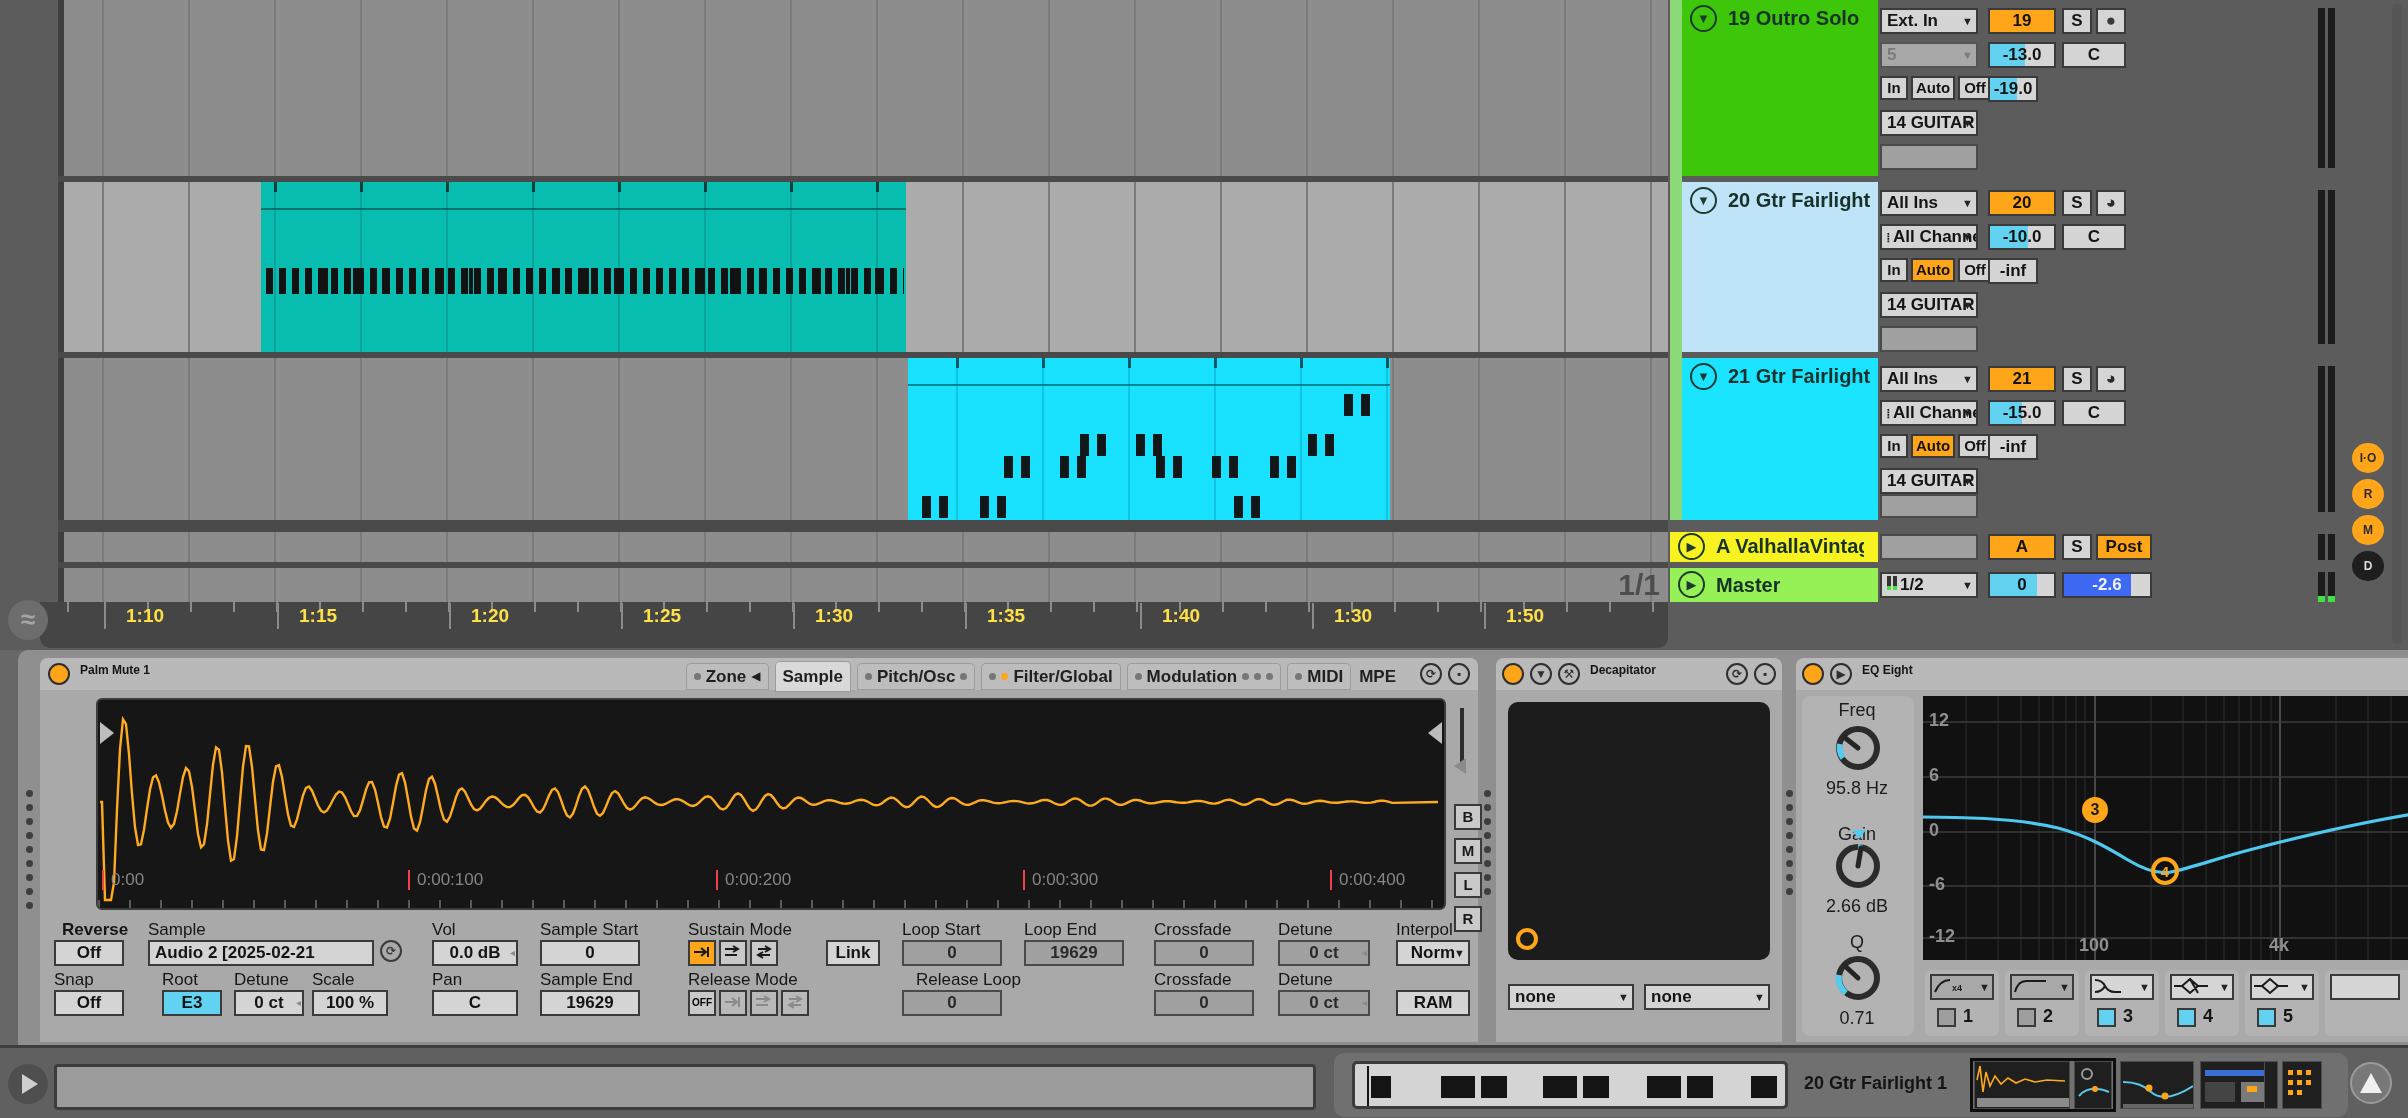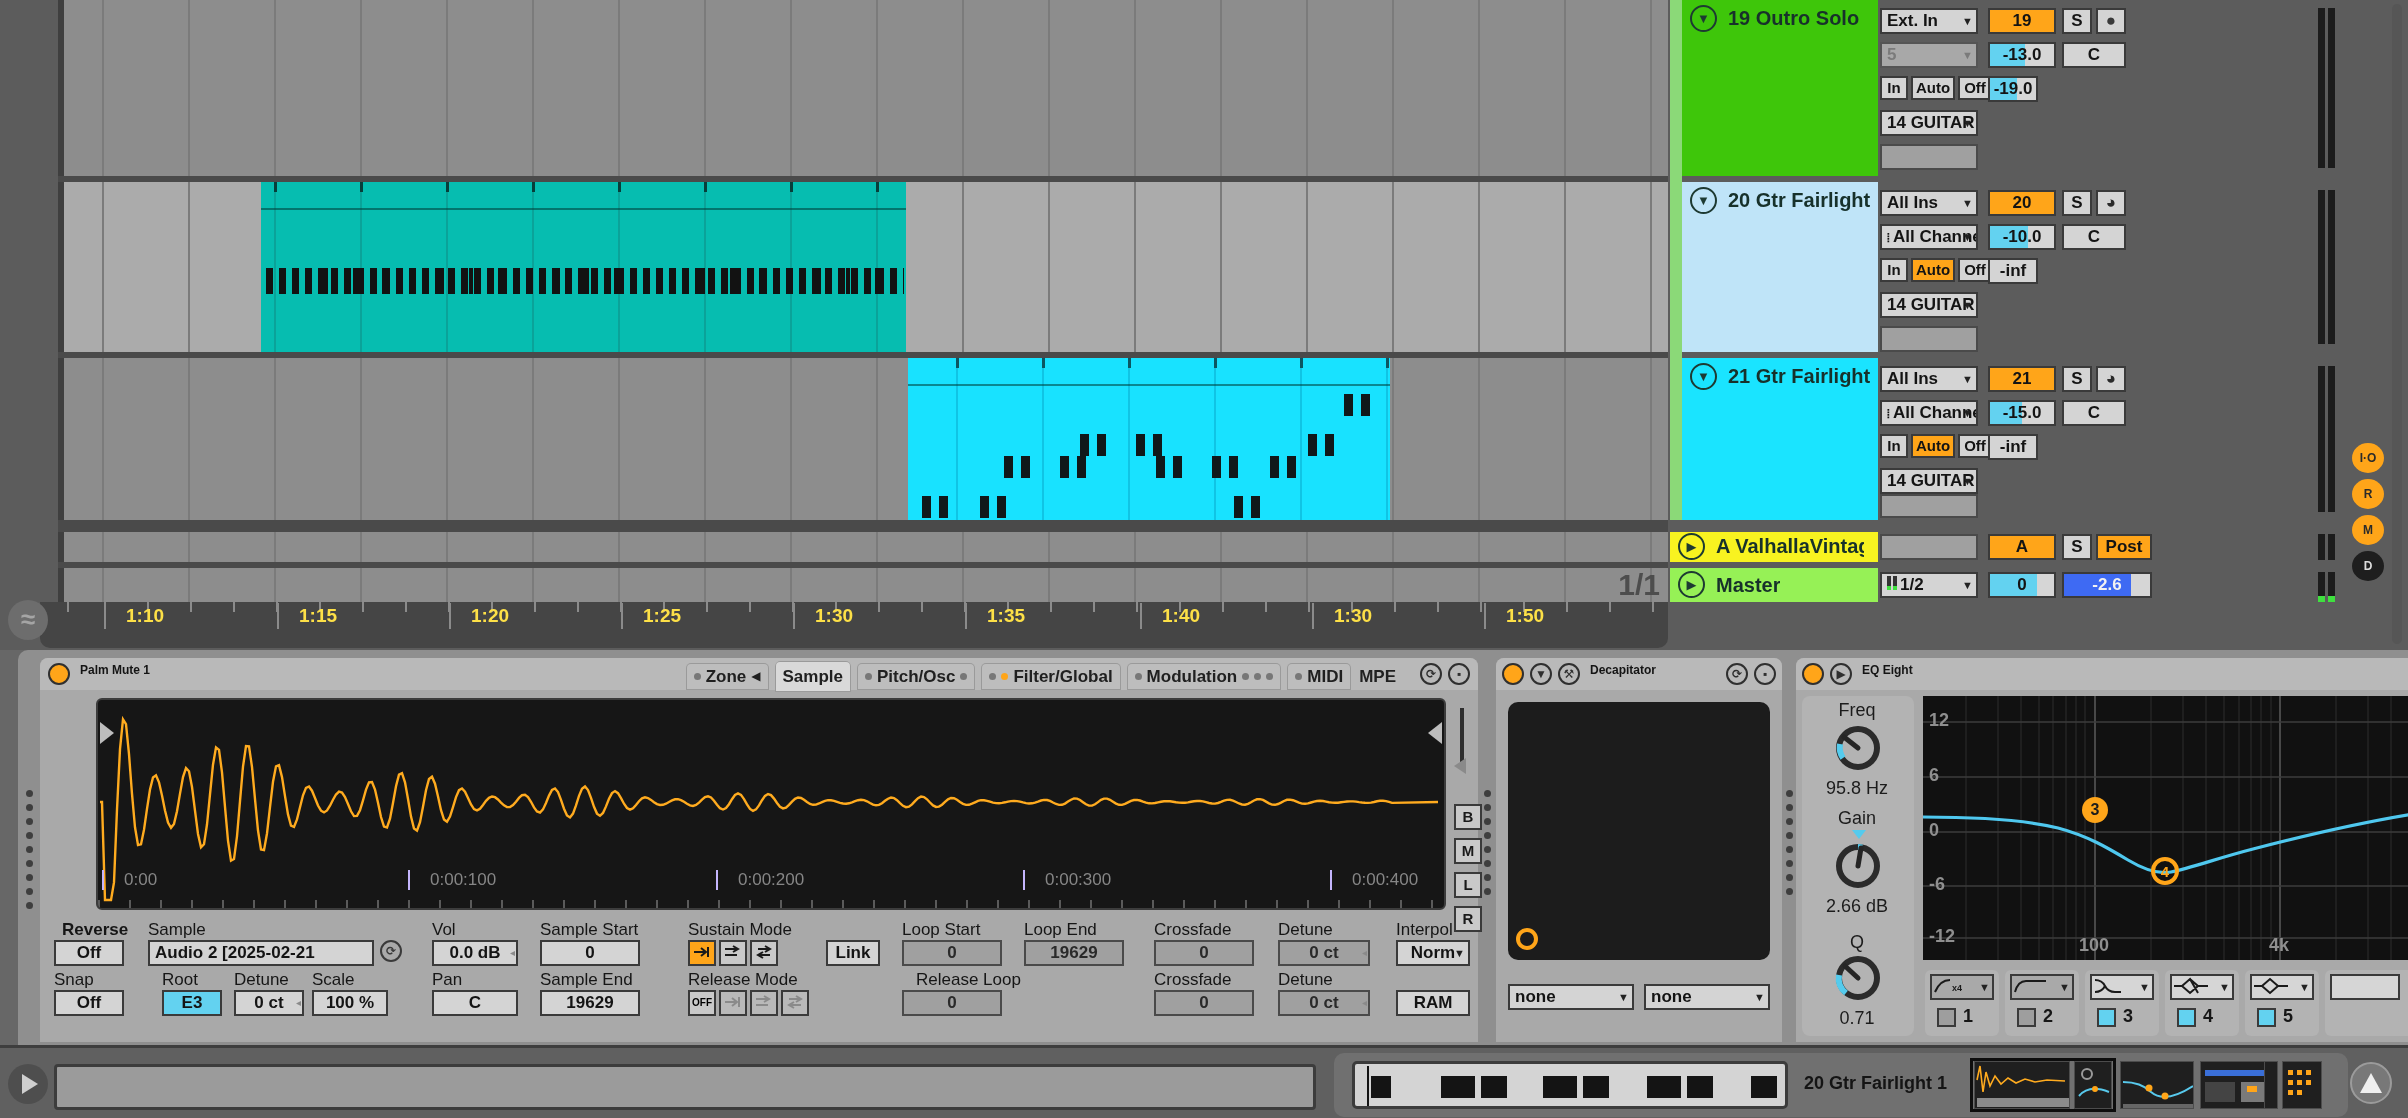--- a/index.html
+++ b/index.html
@@ -70,21 +70,21 @@
   .tabs { position:absolute; right:80px; top:3px; display:flex; align-items:center; gap:6px; }
   .tab { height:27px; padding:0 8px; background:#bdbdbd; border-radius:5px 5px 0 0; font-size:17px; font-weight:bold;
      color:#202020; line-height:27px; display:flex; align-items:center; gap:5px; box-shadow:inset 0 0 0 1px #9a9a9a; }
   .tab.active { background:#d9d9d9; height:31px; }
   .dot { width:7px; height:7px; border-radius:50%; background:#777; display:inline-block; }
   .dot.on { background:#ffa519; }
   .mpe { font-size:17px; font-weight:bold; color:#202020; padding:0 2px; }
 
   #wavebox { position:absolute; left:56px; top:40px; width:1350px; height:212px; background:#161616; border-radius:6px;
      border:2px solid #3c3c3c; overflow:hidden; }
-  .wtime { position:absolute; bottom:18px; color:#868686; font-size:17px; border-left:2px solid #c4b5fd; padding-left:20px; }
+  .wtime { position:absolute; bottom:18px; color:#868686; font-size:17px; border-left:2px solid #ef4444; padding-left:7px; }
   #wticks { position:absolute; left:0; bottom:0; width:100%; height:8px;
      background-image:repeating-linear-gradient(90deg,#5a5a5a 0 2px,transparent 2px 31px); }
   .smark { position:absolute; width:0; height:0; border-top:11px solid transparent; border-bottom:11px solid transparent; }
   .chbtn { position:absolute; left:1414px; width:28px; height:26px; background:#c9c9c9; border:2px solid #3a3a3a;
      font-size:15px; font-weight:bold; text-align:center; line-height:22px; color:#1a1a1a; }
   .plabel { position:absolute; font-size:17px; color:#161616; white-space:nowrap; }
   .modebtn { position:absolute; width:28px; height:26px; background:#c9c9c9; border:2px solid #3a3a3a; text-align:center; }
   .modebtn svg { margin-top:3px; }
   .modebtn.on { background:#ffa519; }
   .modebtn.off { background:#b9b9b9; }
@@ -453,21 +453,21 @@
       </div>
 
       <div class="abs" style="left:6px;top:38px;width:112px;height:340px;background:#b3b3b3;border-radius:8px;">
         <div class="knoblbl" style="top:4px;">Freq</div>
         <svg class="abs" style="left:30px;top:26px;" width="52" height="52">
           <circle cx="26" cy="26" r="19" fill="none" stroke="#2b2b2b" stroke-width="6"></circle>
           <path d="M11,36 A19,19 0 0 1 8,22" fill="none" stroke="#55cbed" stroke-width="6"></path>
           <line x1="26" y1="26" x2="12" y2="15" stroke="#252525" stroke-width="5" stroke-linecap="round"></line>
         </svg>
         <div class="knobval" style="top:82px;">95.8 Hz</div>
-        <div class="knoblbl" style="top:112px;">Gain</div>
+        <div class="knoblbl" style="top:128px;">Gain</div>
         <div class="abs" style="left:50px;top:134px;width:0;height:0;border-left:7px solid transparent;border-right:7px solid transparent;border-top:9px solid #55cbed;"></div>
         <svg class="abs" style="left:30px;top:144px;" width="52" height="52">
           <circle cx="26" cy="26" r="19" fill="none" stroke="#2b2b2b" stroke-width="6"></circle>
           <path d="M26,7 A19,19 0 0 1 30,7.5" fill="none" stroke="#55cbed" stroke-width="6"></path>
           <line x1="26" y1="26" x2="29" y2="8" stroke="#252525" stroke-width="5" stroke-linecap="round"></line>
         </svg>
         <div class="knobval" style="top:200px;">2.66 dB</div>
         <div class="knoblbl" style="top:236px;">Q</div>
         <svg class="abs" style="left:30px;top:256px;" width="52" height="52">
           <circle cx="26" cy="26" r="19" fill="none" stroke="#2b2b2b" stroke-width="6"></circle>

